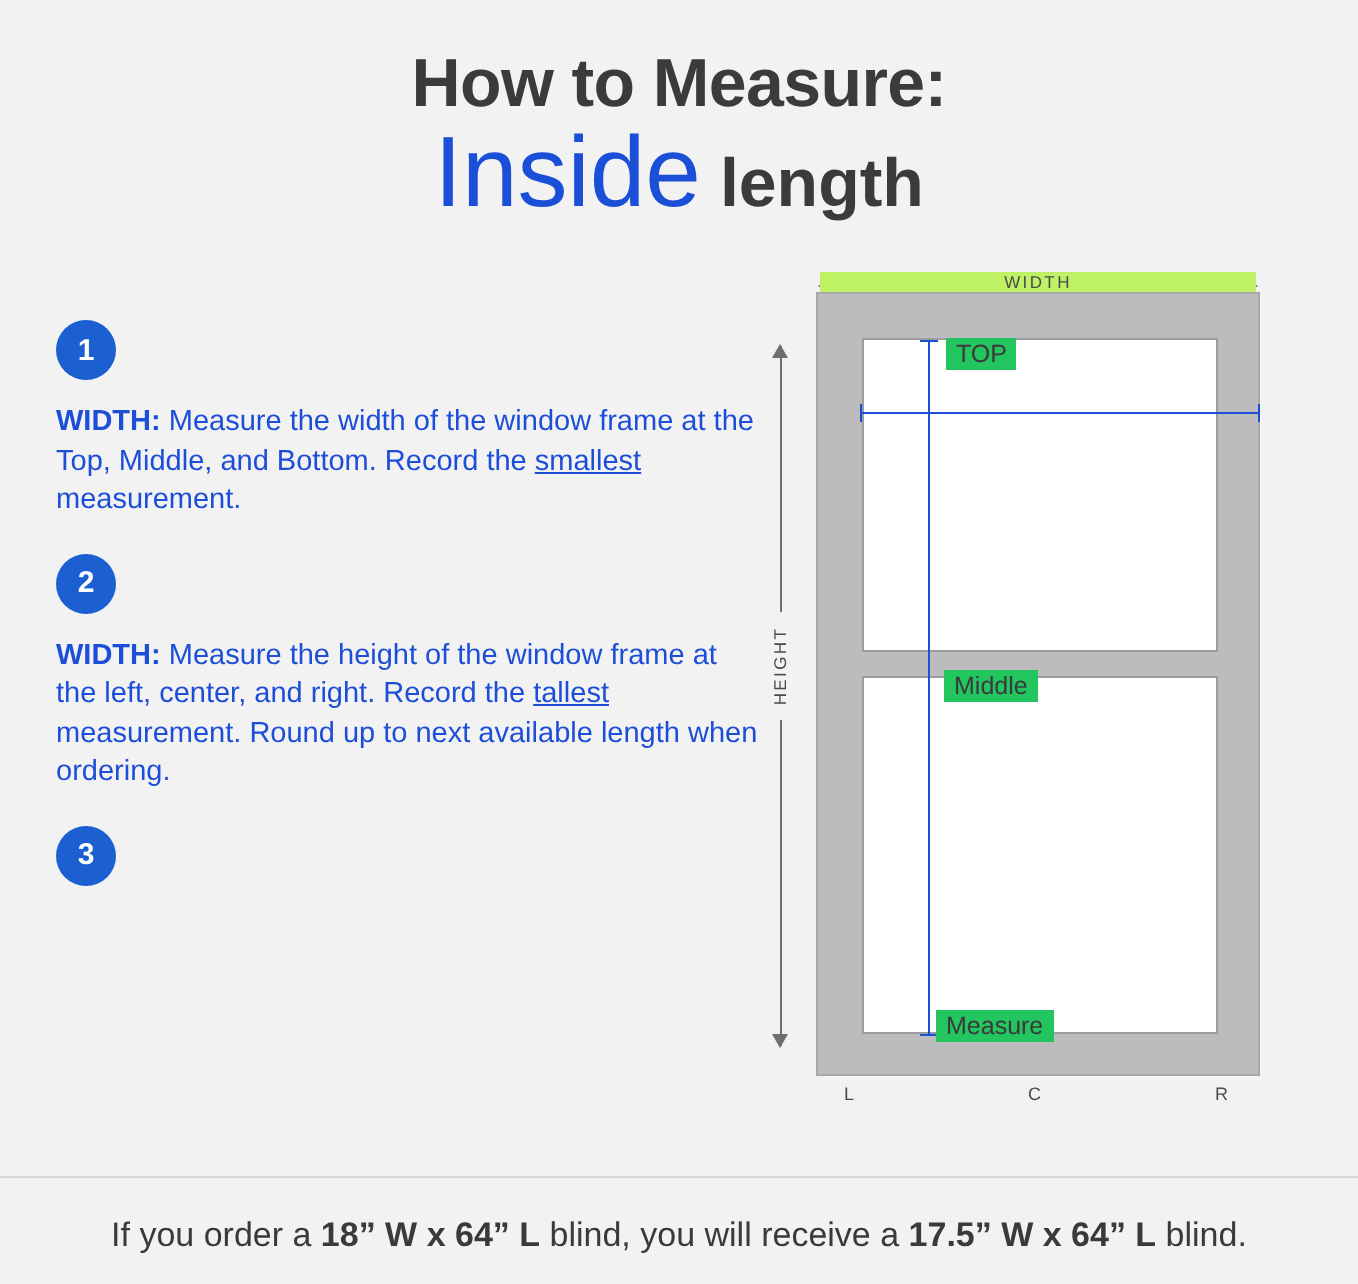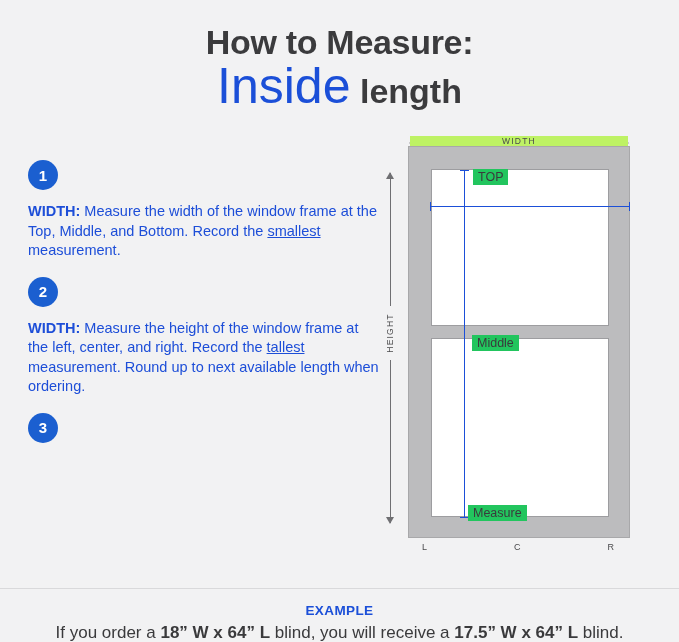--- a/index.html
+++ b/index.html
@@ -365,17 +365,16 @@
       <span class="l">L</span>
       <span class="c">C</span>
       <span class="r">R</span>
     </div>
 
   </div>
 
   <div class="divider"></div>
 
   <div class="example">
-    <div class="example-title">EXAMPLE</div>
     <div class="example-text"><span>If you order a </span><b>18” W x 64” L</b><span> blind, you will receive a </span><b>17.5” W x 64” L</b><span> blind.</span></div>
   </div>
 
 </div>
 
 </body></html>

